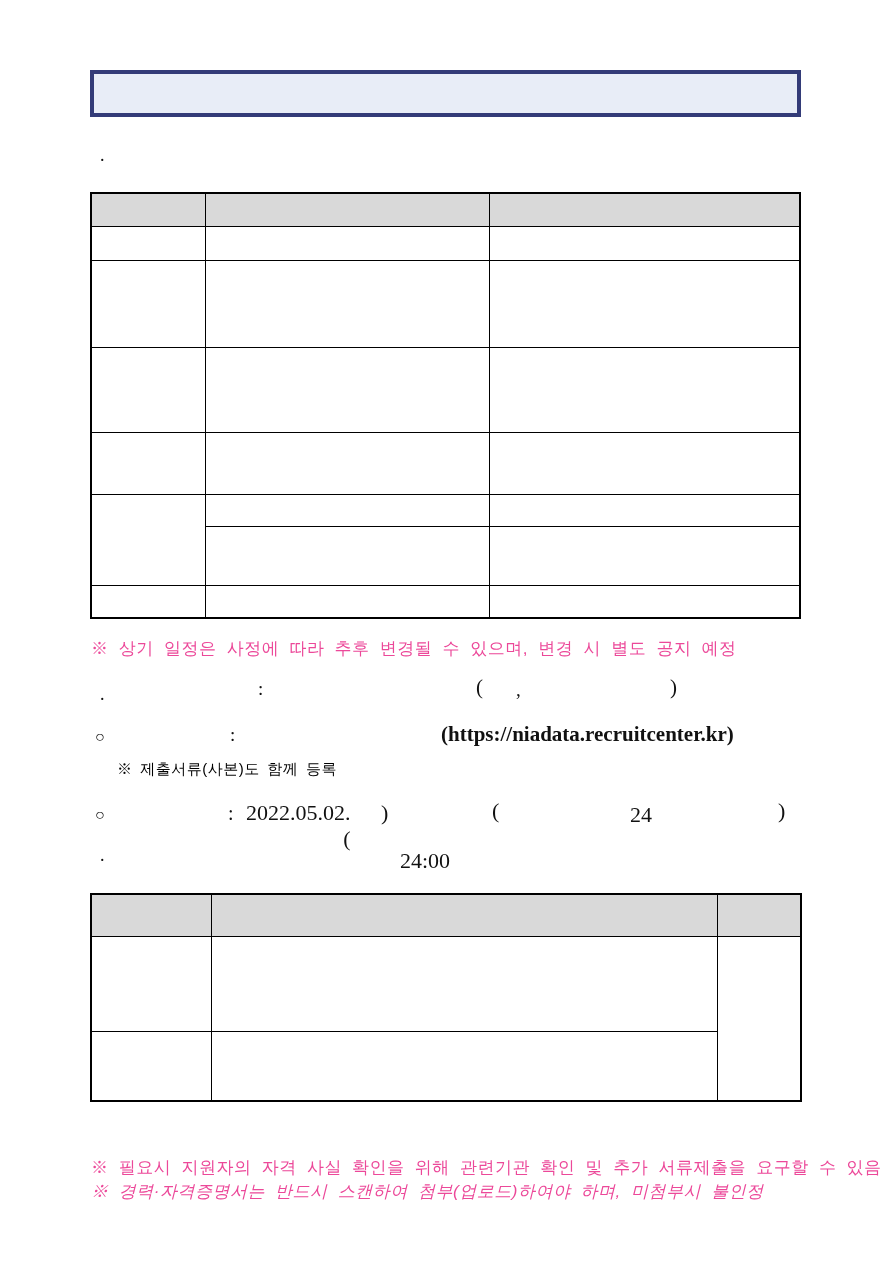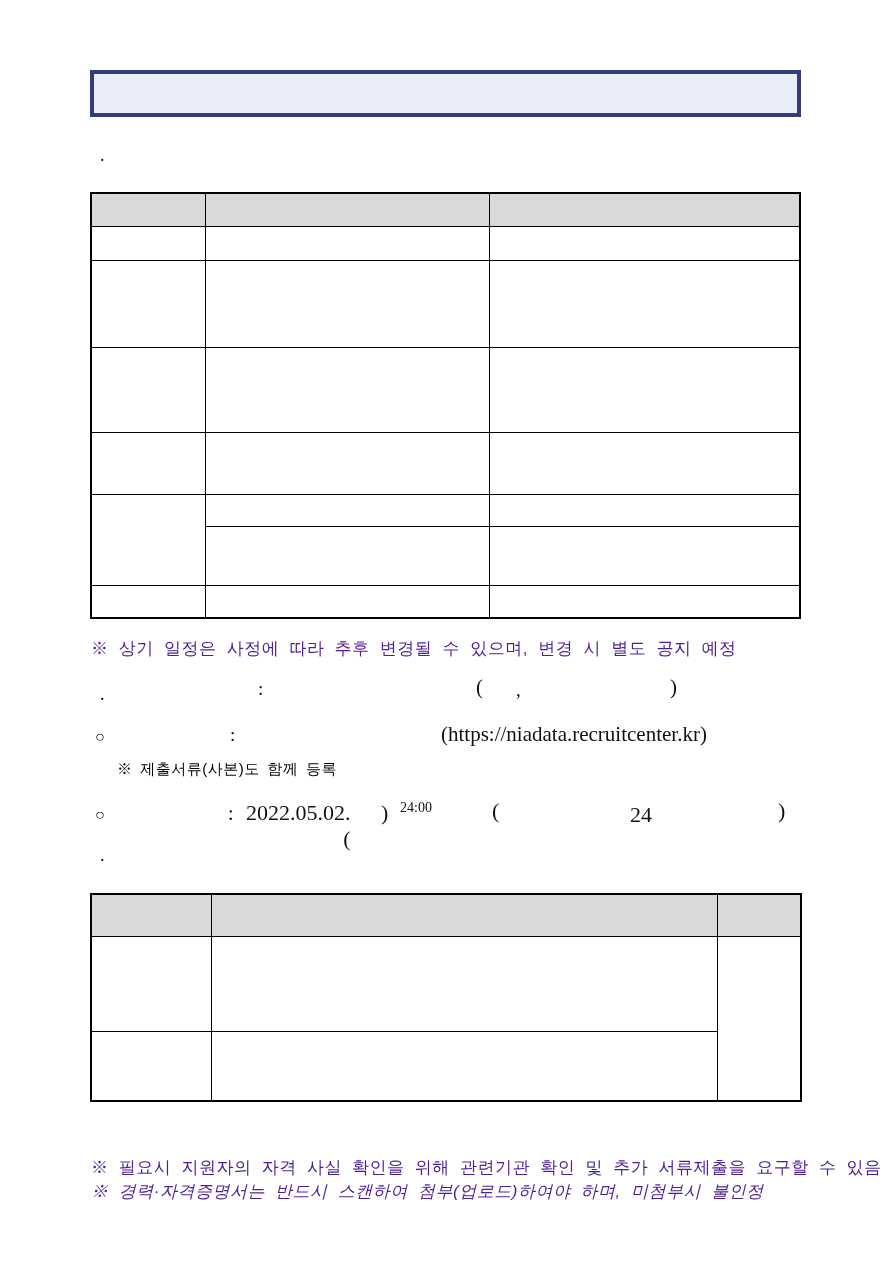--- a/index.html
+++ b/index.html
@@ -19,21 +19,21 @@
     border:2px solid #000;
   }
   table.doc td{
     border:1px solid #000;padding:0;font-size:14px;vertical-align:middle;
   }
   table.doc tr.hdr td{background:#d9d9d9;}
   #schedule-table{left:90px;top:192px;width:711px;}
   #documents-table{left:90px;top:893px;width:712px;}
   
   .note{
-    font-size:17px;letter-spacing:0.5px;word-spacing:5px;color:#4c1d95;
+    font-size:17px;letter-spacing:0.5px;word-spacing:5px;color:#ec4899;
     white-space:nowrap;
   }
   .subnote{
     font-size:15px;letter-spacing:0.5px;word-spacing:3px;color:#000000;
     white-space:nowrap;
   }
   
   .serif{font-family:"Liberation Serif", serif;color:#111;}
   .bullet{font-size:16px;color:#111;}
   .marker-dot{font-size:18px;line-height:6px;color:#111;}
@@ -100,31 +100,31 @@
   <span class="abs serif" style="left:100px;top:684px;font-size:18px;">.</span>
   <span class="abs serif" style="left:258px;top:678px;font-size:19px;">:</span>
   <span class="abs serif" style="left:476px;top:675px;font-size:21px;">(</span>
   <span class="abs serif" style="left:516px;top:679px;font-size:19px;">,</span>
   <span class="abs serif" style="left:670px;top:675px;font-size:21px;">)</span>
 </div>
 
 <div class="abs" style="left:0;top:0;">
   <span class="abs bullet" style="left:95px;top:728px;">○</span>
   <span class="abs serif" style="left:230px;top:724px;font-size:19px;">:</span>
-  <span class="abs serif" style="left:441px;top:722px;font-size:21px;">(https://niadata.recruitcenter.kr)</span>
+  <span class="abs serif" style="left:441px;top:722px;font-size:21px;font-weight:bold;">(https://niadata.recruitcenter.kr)</span>
 </div>
 
 <div class="abs subnote" style="left:117px;top:760px;">※ 제출서류(사본)도 함께 등록</div>
 
 <div class="abs" style="left:0;top:0;">
   <span class="abs bullet" style="left:95px;top:806px;">○</span>
   <span class="abs serif" style="left:228px;top:802px;font-size:20px;">:</span>
   <span class="abs serif" style="left:246px;top:800px;font-size:22px;text-align:right;">2022.05.02.(</span>
   <span class="abs serif" style="left:381px;top:800px;font-size:22px;">)</span>
-  <span class="abs serif" style="left:400px;top:800px;font-size:14px;">24:00</span>
+  <span class="abs serif" style="left:400px;top:848px;font-size:22px;">24:00</span>
   <span class="abs serif" style="left:492px;top:798px;font-size:22px;">(</span>
   <span class="abs serif" style="left:630px;top:802px;font-size:22px;">24</span>
   <span class="abs serif" style="left:778px;top:798px;font-size:22px;">)</span>
 </div>
 
 <div class="abs serif marker-dot" style="left:100px;top:852px;">.</div>
 
 <table class="doc" id="documents-table">
   <colgroup>
       <col style="width:120px">

